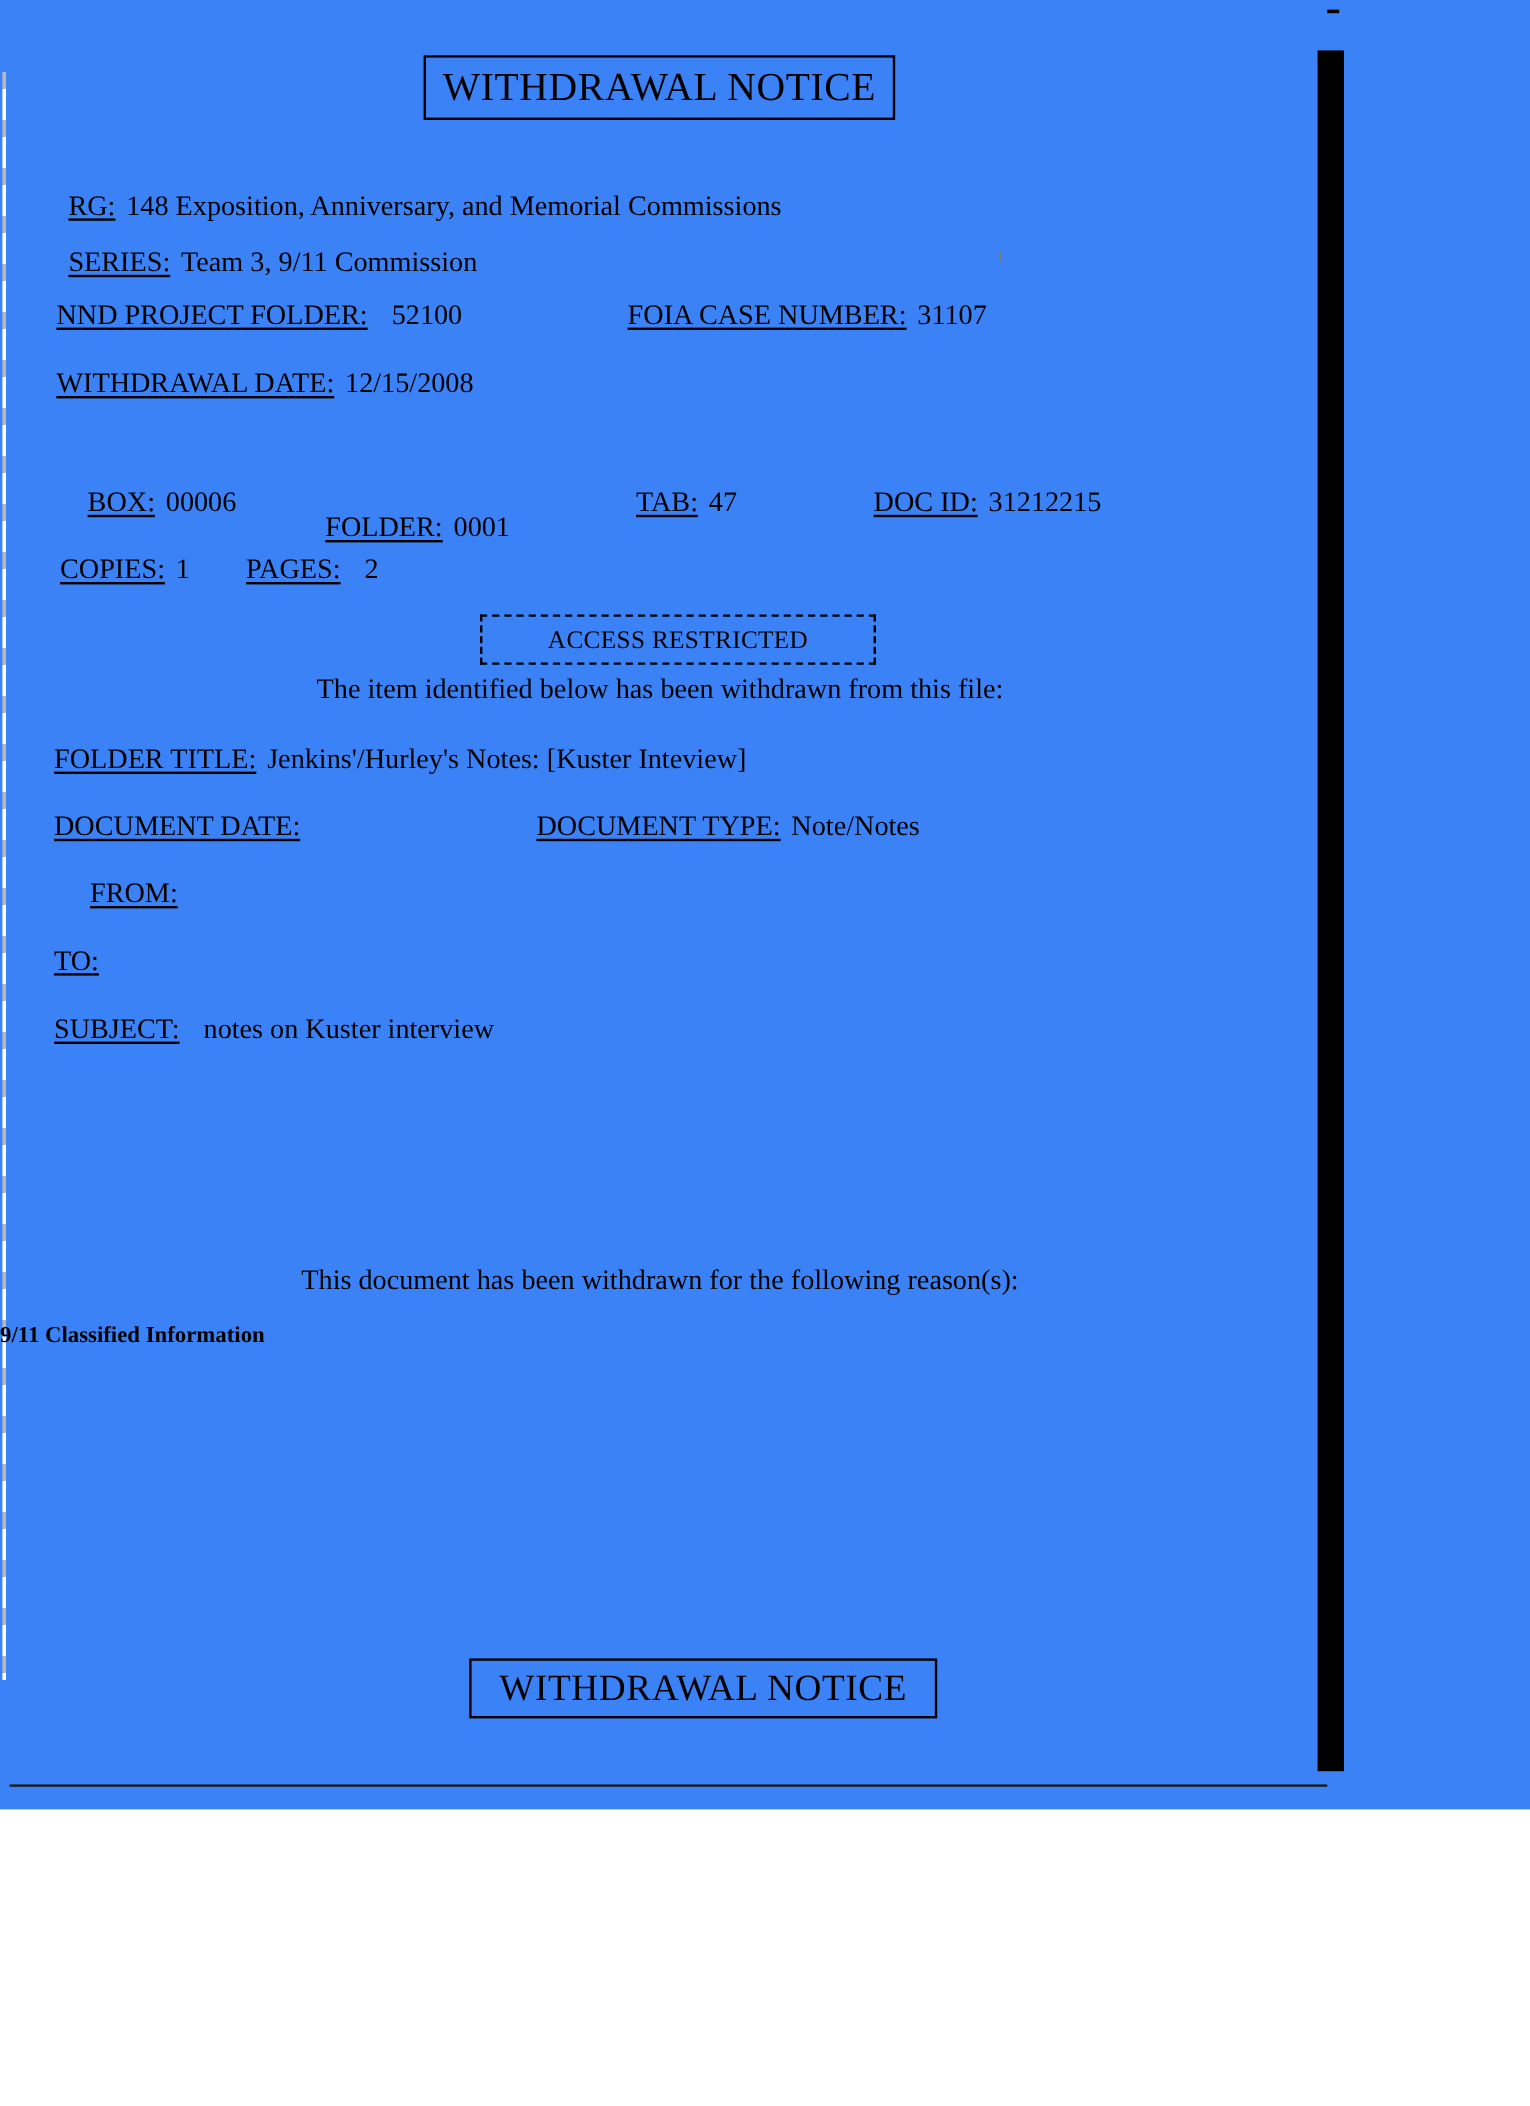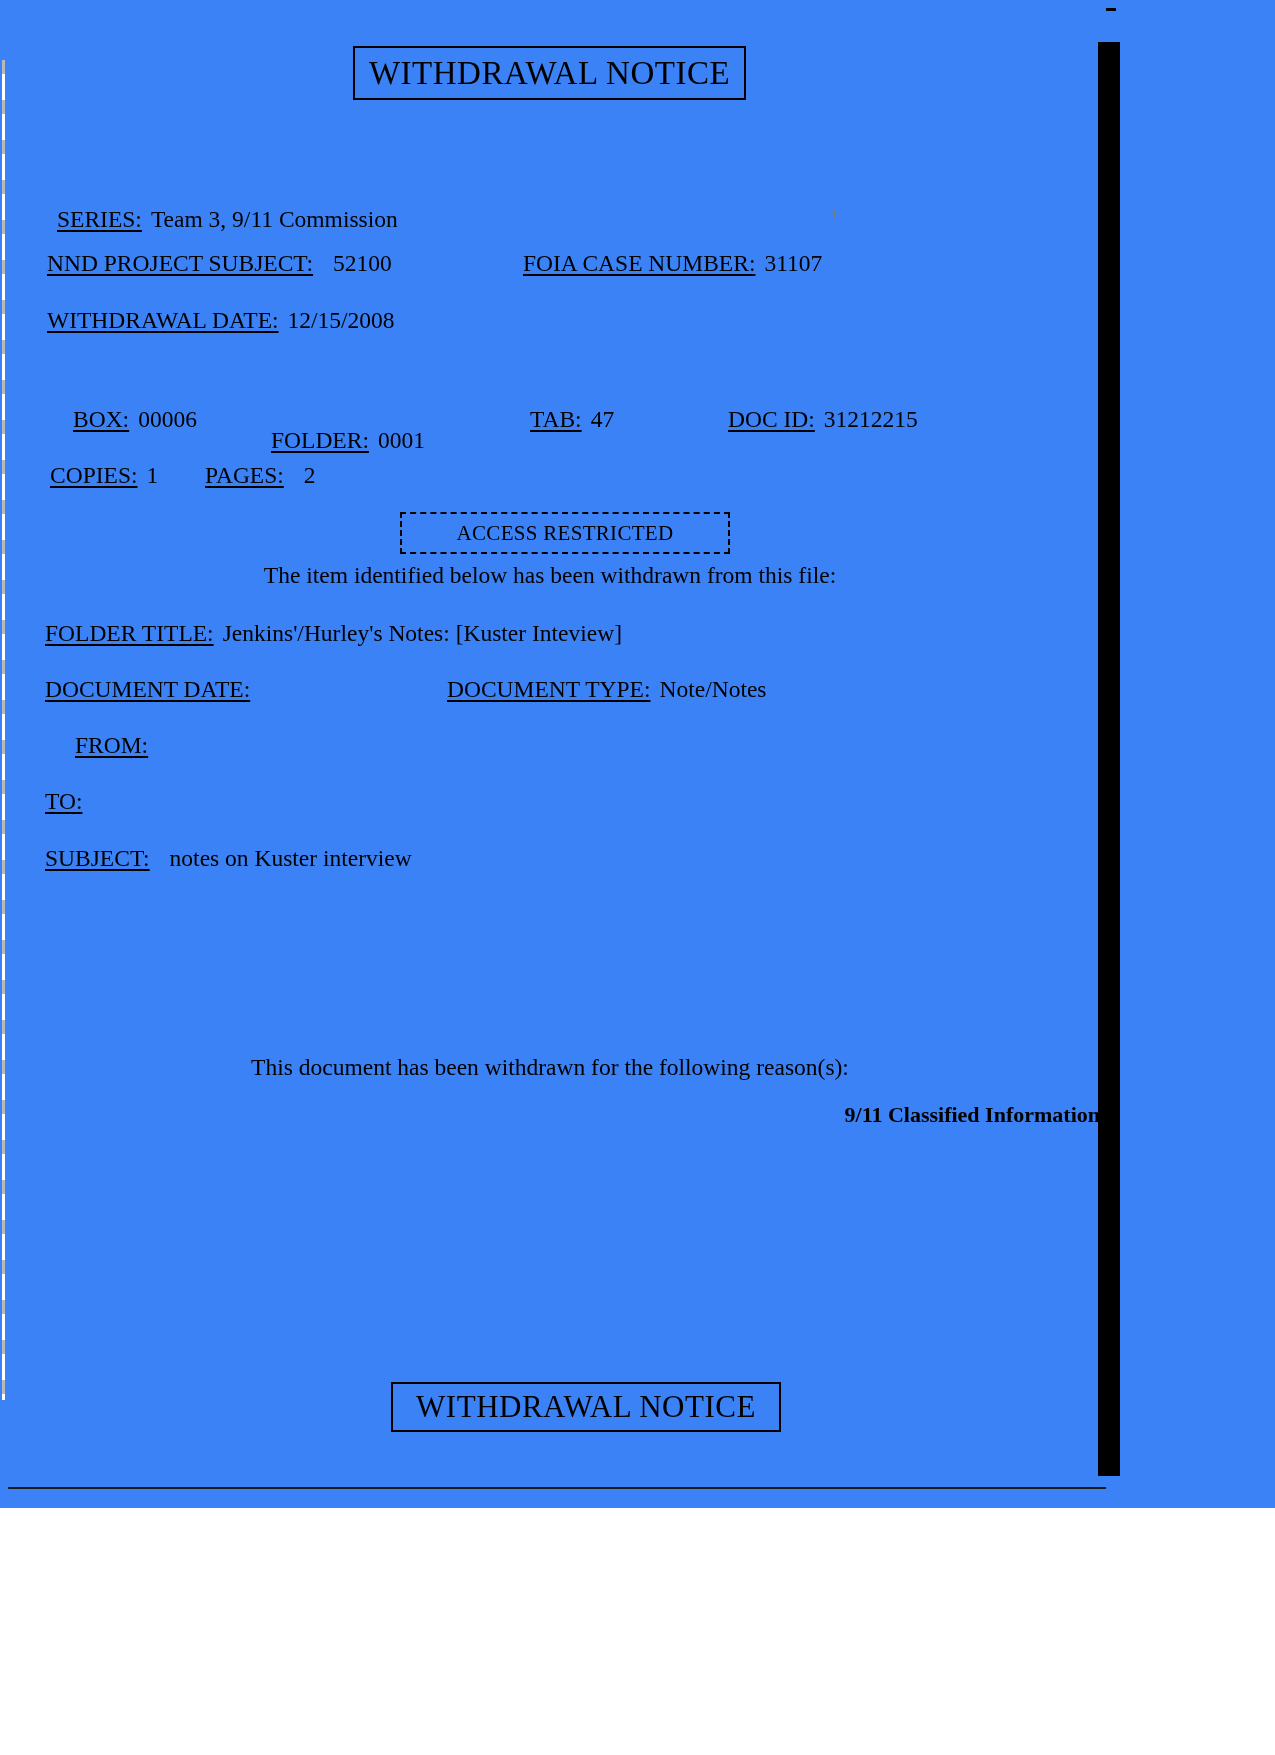--- a/index.html
+++ b/index.html
@@ -145,22 +145,22 @@
     top: 1054px;
     width: 1100px;
     text-align: center;
     font-size: 23.5px;
   }
   #reason-value {
     position: absolute;
     left: 0;
     top: 1102px;
     width: 1100px;
-    text-align: right;
-    font-size: 22px;
+    text-align: left;
+    font-size: 19px;
     font-weight: bold;
   }
 
   .tick {
     position: absolute;
     background: #7a7a7a;
   }
 </style>
 </head>
 <body>
@@ -168,27 +168,30 @@
 <div class="page">
 
   <div class="scan-edge-left"></div>
   <div class="scan-rule-top"></div>
   <div class="scan-bar-right"></div>
   <div class="scan-rule-bottom"></div>
   <div class="scan-bottom-shadow"></div>
 
   <div class="title-box" id="title-top">WITHDRAWAL NOTICE</div>
 
+  <div class="row" style="left:57px; top:158px;">
+    <span class="lbl">RG:</span><span class="gap-sm"></span><span class="val">148   Exposition, Anniversary, and Memorial Commissions</span>
+  </div>
 
   <div class="row" style="left:57px; top:205px;">
     <span class="lbl">SERIES:</span><span class="gap-sm"></span><span class="val">Team 3, 9/11 Commission</span>
   </div>
 
   <div class="row" style="left:47px; top:249px;">
-    <span class="lbl">NND PROJECT SUBJECT:</span><span class="gap-md"></span><span class="val">52100</span>
+    <span class="lbl">NND PROJECT FOLDER:</span><span class="gap-md"></span><span class="val">52100</span>
   </div>
 
   <div class="row" style="left:523px; top:249px;">
     <span class="lbl">FOIA CASE NUMBER:</span><span class="gap-sm"></span><span class="val">31107</span>
   </div>
 
   <div class="row" style="left:47px; top:306px;">
     <span class="lbl">WITHDRAWAL DATE:</span><span class="gap-sm"></span><span class="val">12/15/2008</span>
   </div>
 

